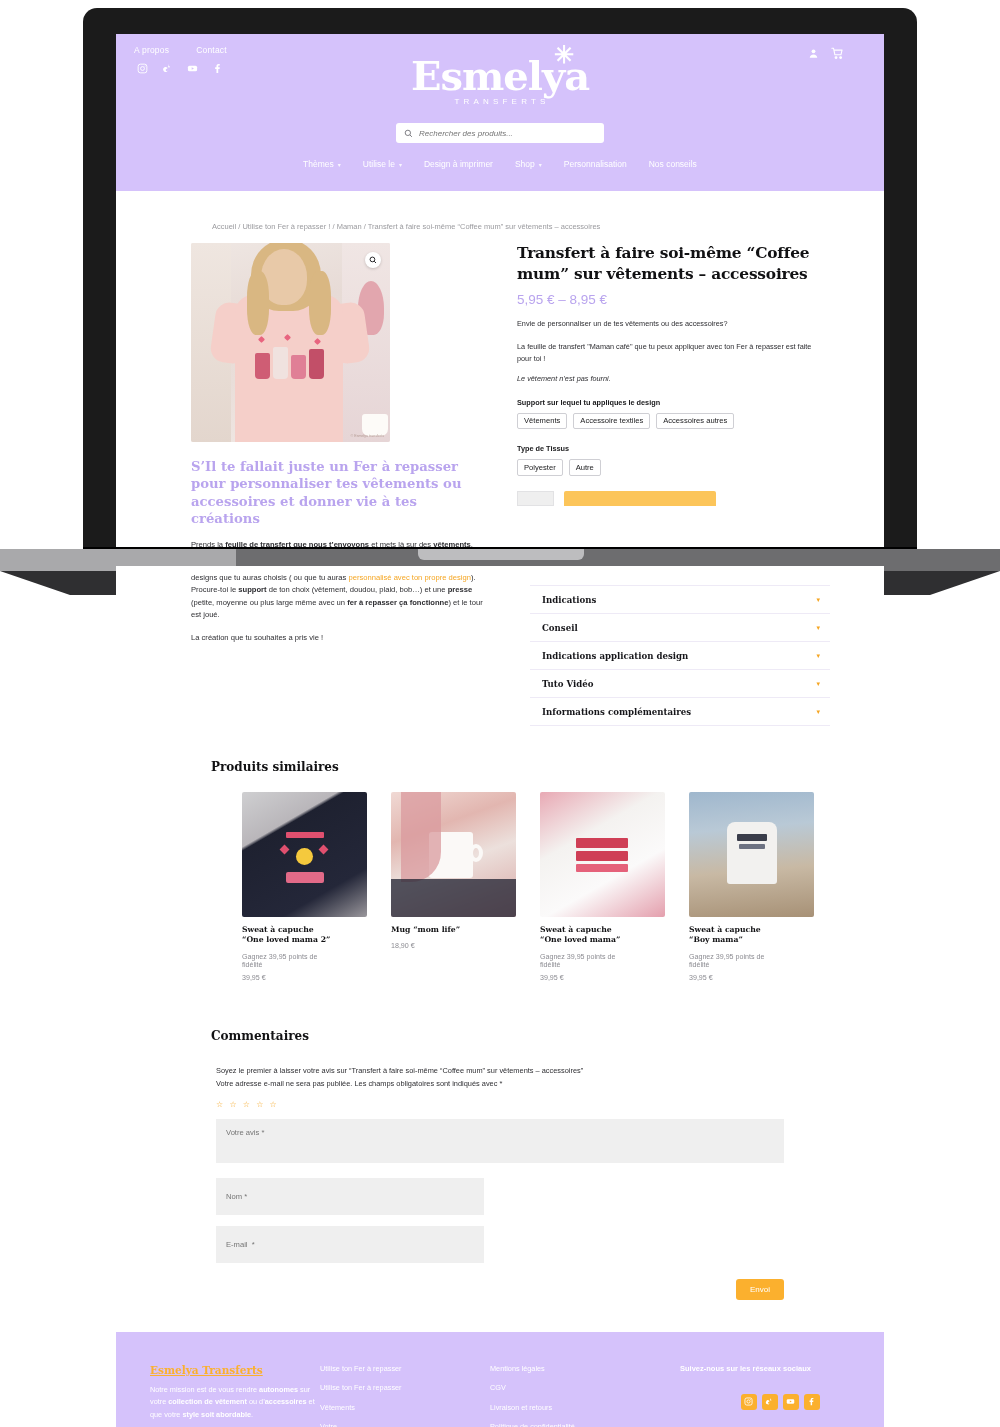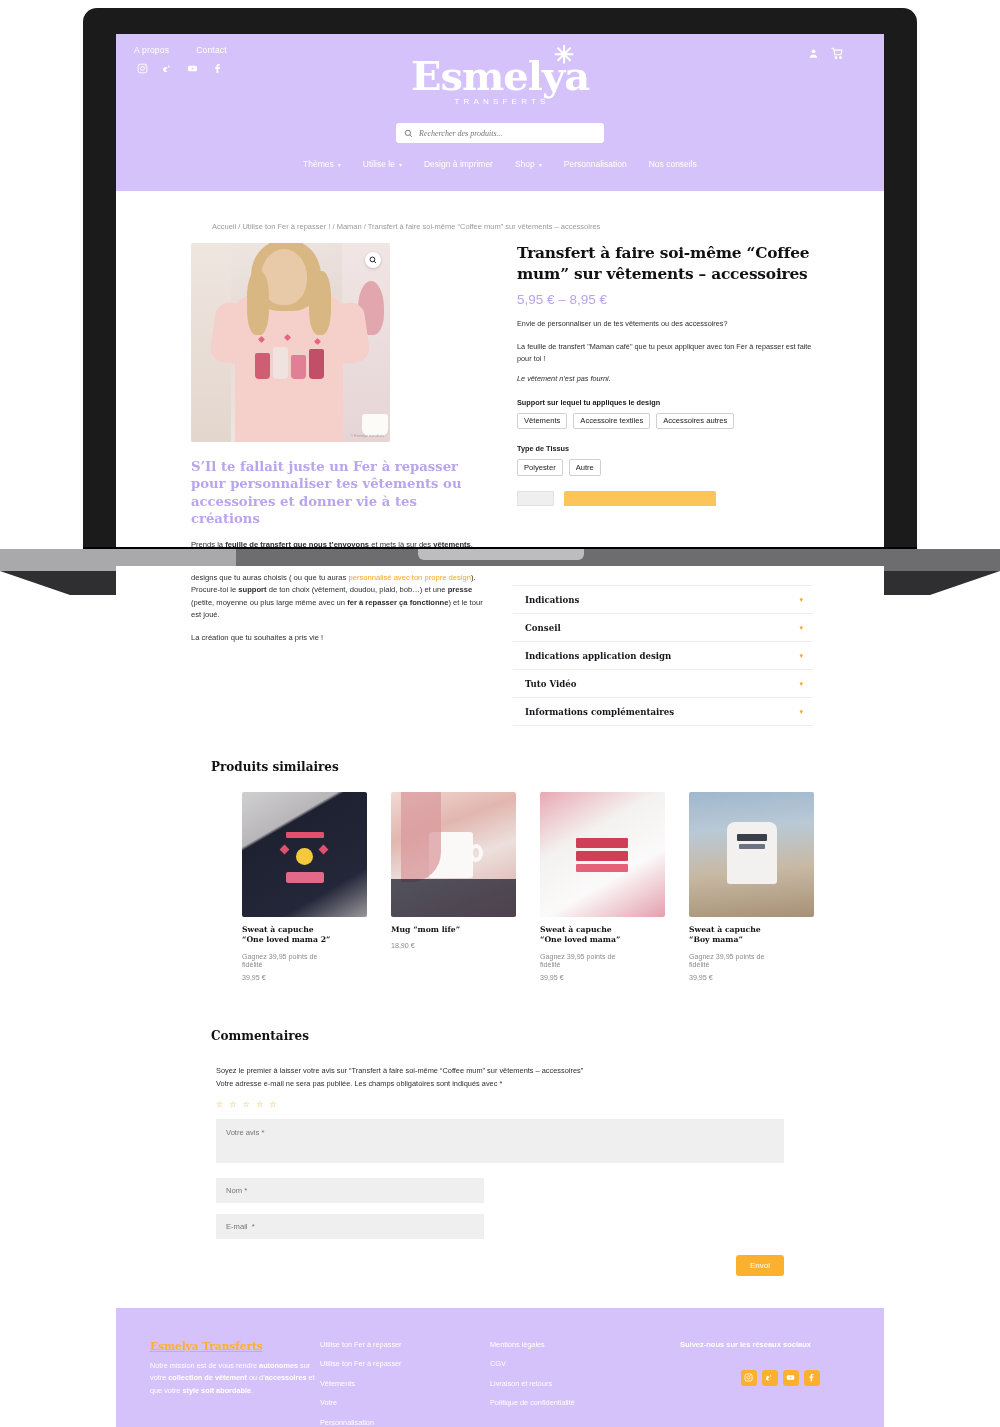--- a/index.html
+++ b/index.html
@@ -82,21 +82,21 @@
     color:#ffffff; font-size:8px; letter-spacing:4.2px; margin-top:1px; padding-left:4px;
   }
 
   .search-wrap { display:flex; justify-content:center; margin-top:17px; }
   .search-box {
     width:208px; height:20px; background:#ffffff; border-radius:3px;
     display:flex; align-items:center; gap:6px; padding:0 8px;
   }
   .search-box input {
     border:none; outline:none; font-size:8px; color:#9a9aa0; width:100%;
-    font-family:Liberation Serif, serif; font-style:italic; background:transparent;
+    font-family:Liberation Sans, sans-serif; font-style:italic; background:transparent;
   }
 
   .mainnav { margin-top:16px; display:flex; justify-content:center; gap:22px; }
   .mainnav .nv {
     color:#ffffff; font-size:8.5px; text-decoration:none; display:flex; align-items:center; gap:4px;
   }
   .caret { font-size:6px; opacity:.85; }
 
   
   .breadcrumb {
@@ -163,21 +163,21 @@
     font-family:"Liberation Sans", sans-serif; cursor:pointer;
   }
 
   .qty-cart-row { display:flex; gap:10px; margin-top:15px; align-items:center; }
   .qty-box { width:37px; height:15px; background:#efefef; border:1px solid #e2e2e4; }
   .cart-btn {
     width:152px; height:15px; background:#fcc55a; border-radius:2px 2px 0 0;
   }
 
   
-  .lower-inner { padding:0 0 0 75px; display:flex; gap:22px; }
+  .lower-inner { padding:0 0 0 75px; display:flex; gap:39px; }
 
   .accordion { width:300px; margin-top:19px; }
   .acc-item {
     border-top:1px solid #eeeaf6; display:flex; align-items:center; justify-content:space-between;
     padding:8.5px 10px 8.5px 12px; cursor:pointer;
   }
   .acc-item:last-child { border-bottom:1px solid #eeeaf6; }
   .acc-label { font-family:"DejaVu Serif", serif; font-weight:bold; font-size:8.6px; color:#16161a; }
   .acc-caret { color:#f5a623; font-size:7px; }
 
@@ -199,21 +199,21 @@
   
   .reviews { padding:0 0 0 95px; margin-top:47px; }
   .rv-intro { font-size:7.4px; color:#2e2e32; line-height:1.55; margin-top:22px; }
   .stars { color:#f5a623; font-size:8px; letter-spacing:2px; margin-top:10px; }
   .ta-avis {
     width:568px; height:44px; background:#efefef; border:none; outline:none;
     margin-top:10px; padding:9px 10px; font-size:7.6px; color:#9a9aa0; resize:none;
     font-family:"Liberation Sans", sans-serif;
   }
   .inp {
-    width:268px; height:25px; background:#efefef; border:none; outline:none;
+    width:268px; height:37px; background:#efefef; border:none; outline:none;
     margin-top:11px; padding:0 10px; font-size:7.6px; color:#9a9aa0; display:block;
     font-family:"Liberation Sans", sans-serif;
   }
   .send-row { width:568px; display:flex; justify-content:flex-end; margin-top:16px; }
   .send-btn {
     background:#fbb02e; color:#fff; border:none; border-radius:3px;
     font-size:8px; padding:6px 14px; cursor:pointer; font-family:"Liberation Sans", sans-serif;
   }
 
   

